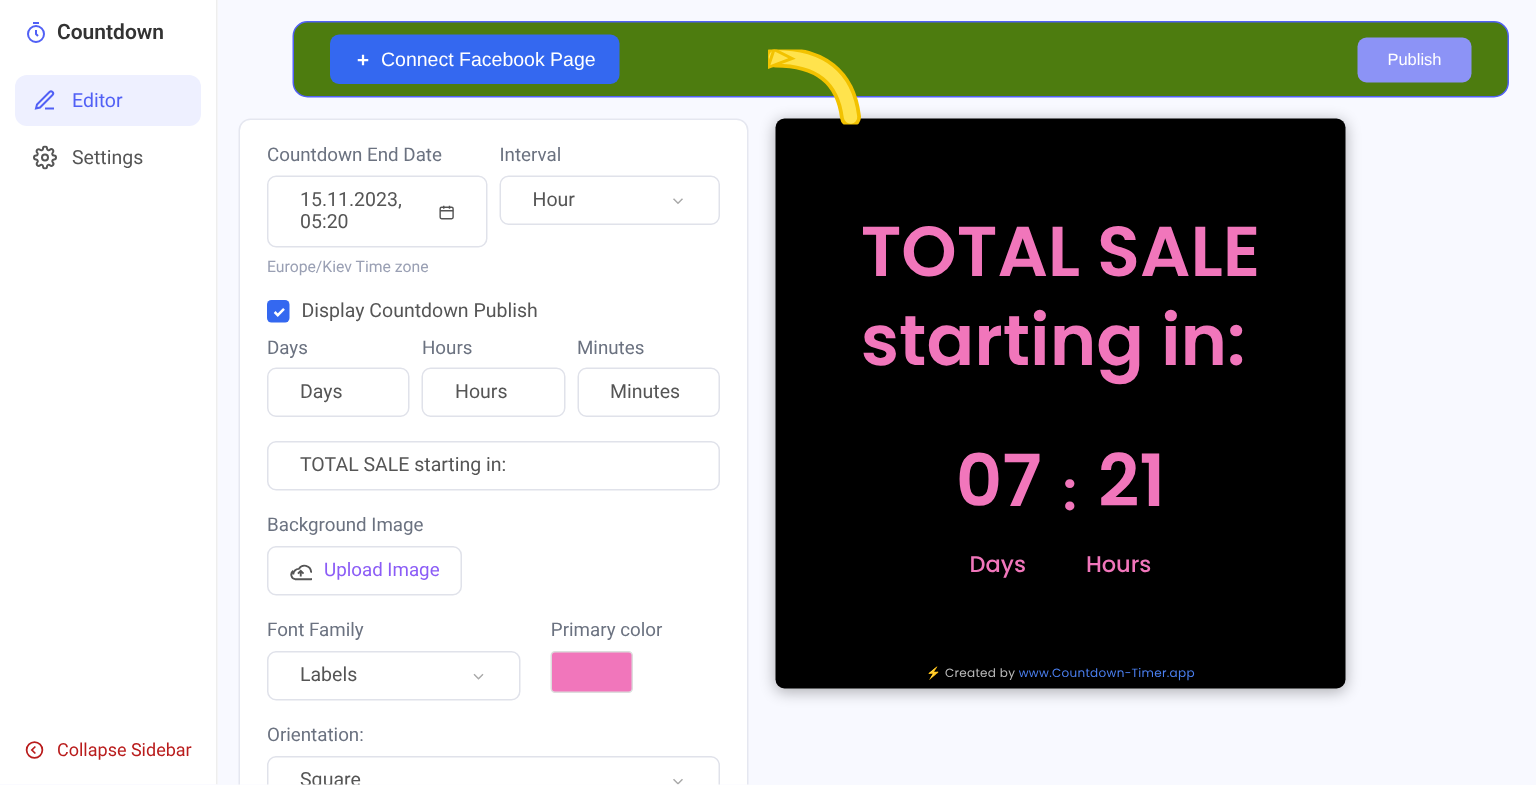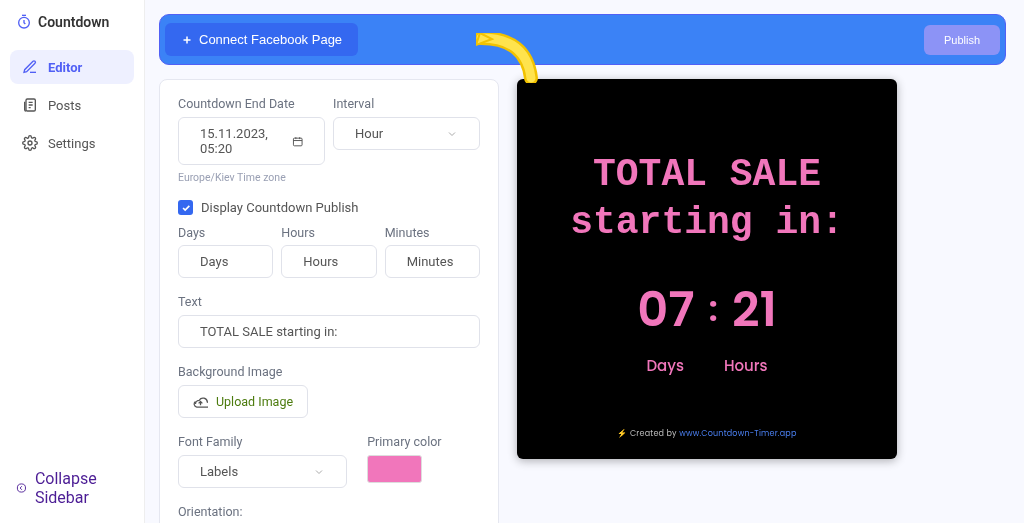--- a/index.html
+++ b/index.html
@@ -5,30 +5,30 @@
   * { box-sizing: border-box; margin: 0; padding: 0; }
   body { font-family: -apple-system, BlinkMacSystemFont, "Segoe UI", Roboto, sans-serif; background: #f8f9ff; width: 1024px; height: 523px; overflow: hidden; position: relative; }
   .app { display: flex; height: 100%; }
 
   
   .sidebar { width: 145px; background: #fff; border-right: 1px solid #eee; display: flex; flex-direction: column; }
   .logo { display: flex; align-items: center; gap: 6px; padding: 14px 16px; font-weight: 600; font-size: 14px; color: #333; }
   .logo svg { width: 16px; height: 16px; }
   .nav { padding: 6px 10px; display: flex; flex-direction: column; gap: 4px; }
   .nav-item { display: flex; align-items: center; gap: 10px; padding: 9px 12px; border-radius: 8px; font-size: 13px; color: #555; cursor: pointer; }
-  .nav-item.active { background: #eef0ff; color: #5160f5; font-weight: 700; }
+  .nav-item.active { background: #eef0ff; color: #5160f5; font-weight: 400; }
   .nav-item svg { width: 16px; height: 16px; }
-  .collapse { margin-top: auto; display: flex; align-items: center; gap: 8px; padding: 16px; font-size: 16px; color: #4c1d95; cursor: pointer; justify-content: center; }
+  .collapse { margin-top: auto; display: flex; align-items: center; gap: 8px; padding: 16px; font-size: 12px; color: #b91c1c; cursor: pointer; }
   .collapse svg { width: 14px; height: 14px; }
 
   
   .main { flex: 1; padding: 14px 18px 14px 14px; display: flex; flex-direction: column; gap: 14px; }
 
   
-  .topbar { display: flex; align-items: center; justify-content: space-between; border: 1.5px solid #5160f5; border-radius: 10px; padding: 8px 5px; background: #3b82f6; position: relative; }
+  .topbar { display: flex; align-items: center; justify-content: space-between; border: 1.5px solid #5160f5; border-radius: 10px; padding: 8px 24px; background: #4d7c0f; position: relative; margin-left: 36px; }
   .btn-primary { background: #3468f0; color: #fff; border: none; border-radius: 6px; padding: 9px 16px; font-size: 13px; font-weight: 500; cursor: pointer; display: flex; align-items: center; gap: 6px; }
   .btn-publish { background: #8c93f6; color: #fff; border: none; border-radius: 6px; padding: 9px 20px; font-size: 11px; cursor: pointer; }
   .arrow-annot { position: absolute; left: 316px; top: 18px; width: 70px; height: 50px; z-index: 100; pointer-events: none; }
 
   
   .body { display: flex; gap: 18px; flex: 1; }
 
   .panel { background: #fff; border: 1px solid #e5e7f0; border-radius: 8px; padding: 16px 18px; width: 340px; overflow: hidden; }
   .label { font-size: 12.5px; color: #6b7280; margin-bottom: 6px; }
   .row { display: flex; gap: 8px; margin-bottom: 6px; }
@@ -37,33 +37,33 @@
   .select svg { width: 12px; height: 12px; color: #aaa; }
   .hint { font-size: 10.5px; color: #9aa0b4; margin-top: 4px; margin-bottom: 16px; }
   .chk-row { display: flex; align-items: center; gap: 8px; margin-bottom: 10px; }
   .chk { width: 15px; height: 15px; background: #3468f0; border-radius: 3px; display: flex; align-items: center; justify-content: center; }
   .chk svg { width: 10px; height: 10px; color: #fff; }
   .chk-label { font-size: 13px; color: #555; }
   .row3 { display: flex; gap: 8px; margin-bottom: 16px; }
   .row3 > div { flex: 1; }
   .row3 .label { margin-bottom: 5px; }
   .section { margin-bottom: 16px; }
-  .upload { display: inline-flex; align-items: center; gap: 8px; border: 1px solid #e0e2ea; border-radius: 6px; padding: 8px 14px; font-size: 12.5px; color: #4d7c0f; cursor: pointer; }
+  .upload { display: inline-flex; align-items: center; gap: 8px; border: 1px solid #e0e2ea; border-radius: 6px; padding: 8px 14px; font-size: 12.5px; color: #8b5cf6; cursor: pointer; }
   .upload svg { width: 15px; height: 15px; }
   .row-ff { display: flex; gap: 20px; }
   .color-swatch { width: 55px; height: 28px; background: #f176bb; border-radius: 3px; border: 1px solid #ddd; cursor: pointer; }
 
   
   .preview-wrap { flex: 1; }
   .preview { width: 380px; height: 380px; background: #000; border-radius: 6px; box-shadow: 0 2px 10px rgba(0,0,0,.3); display: flex; flex-direction: column; align-items: center; justify-content: center; color: #f176bb; font-family: "Poppins", sans-serif; position: relative; }
-  .preview-text { font-size: 38px; font-weight: 600; text-align: center; line-height: 1.25; margin-top: -10px; font-family: Liberation Mono, monospace; }
-  .preview-count { display: flex; align-items: center; gap: 14px; font-size: 48px; font-weight: 600; margin-top: 28px; }
+  .preview-text { font-size: 47px; font-weight: 600; text-align: left; line-height: 1.25; margin-top: -10px; }
+  .preview-count { display: flex; align-items: flex-end; gap: 14px; font-size: 48px; font-weight: 600; margin-top: 28px; }
   .colon { font-size: 36px; position: relative; top: -2px; }
   .preview-labels { display: flex; gap: 40px; font-size: 15px; font-weight: 500; margin-top: 8px; }
-  .credit { position: absolute; bottom: 19px; font-size: 8px; letter-spacing: .2px; }
+  .credit { position: absolute; bottom: 4px; font-size: 8px; letter-spacing: .2px; }
   .credit .c1 { color: #e29a15; }
   .credit .c2 { color: #bbb; }
   .credit .c3 { color: #4a7ff0; }
 </style>
 </head>
 <body>
 
 <div class="app">
 
   <aside class="sidebar">
@@ -75,28 +75,20 @@
         </svg>
       <span>Countdown</span>
     </div>
     <nav class="nav">
       <div class="nav-item active">
         <svg viewBox="0 0 24 24" fill="none" stroke="currentColor" stroke-width="2">
             <path d="M12 20h9"></path>
             <path d="M16.5 3.5a2.1 2.1 0 013 3L7 19l-4 1 1-4z"></path>
           </svg>
         <span>Editor</span>
-      </div>
-      <div class="nav-item">
-        <svg viewBox="0 0 24 24" fill="none" stroke="currentColor" stroke-width="2">
-            <rect x="6" y="3" width="14" height="18" rx="2"></rect>
-            <path d="M4 7v12a2 2 0 002 2"></path>
-            <path d="M10 8h6M10 12h6M10 16h3"></path>
-          </svg>
-        <span>Posts</span>
       </div>
       <div class="nav-item">
         <svg viewBox="0 0 24 24" fill="none" stroke="currentColor" stroke-width="2">
             <circle cx="12" cy="12" r="3"></circle>
             <path d="M19.4 15a1.7 1.7 0 00.34 1.87l.06.06a2 2 0 11-2.83 2.83l-.06-.06a1.7 1.7 0 00-1.87-.34 1.7 1.7 0 00-1 1.51V21a2 2 0 01-4 0v-.09a1.7 1.7 0 00-1-1.51 1.7 1.7 0 00-1.87.34l-.06.06a2 2 0 11-2.83-2.83l.06-.06a1.7 1.7 0 00.34-1.87 1.7 1.7 0 00-1.51-1H3a2 2 0 010-4h.09a1.7 1.7 0 001.51-1 1.7 1.7 0 00-.34-1.87l-.06-.06a2 2 0 112.83-2.83l.06.06a1.7 1.7 0 001.87.34H9a1.7 1.7 0 001-1.51V3a2 2 0 014 0v.09a1.7 1.7 0 001 1.51 1.7 1.7 0 001.87-.34l.06-.06a2 2 0 112.83 2.83l-.06.06a1.7 1.7 0 00-.34 1.87V9a1.7 1.7 0 001.51 1H21a2 2 0 010 4h-.09a1.7 1.7 0 00-1.51 1z"></path>
           </svg>
         <span>Settings</span>
       </div>
     </nav>
     <div class="collapse">
@@ -179,21 +171,20 @@
           </div>
           <div>
             <div class="label">Minutes</div>
             <div class="input">
                 <span>Minutes</span>
               </div>
           </div>
         </div>
 
         <div class="section">
-          <div class="label">Text</div>
           <div class="input">
               <span>TOTAL SALE starting in:</span>
             </div>
         </div>
 
         <div class="section">
           <div class="label">Background Image</div>
           <div class="upload">
             <svg viewBox="0 0 24 24" fill="none" stroke="#555" stroke-width="2">
                 <path d="M4 16a6 6 0 016-6 7 7 0 0113 3 4 4 0 01-1 8H6a5 5 0 01-2-9"></path>

